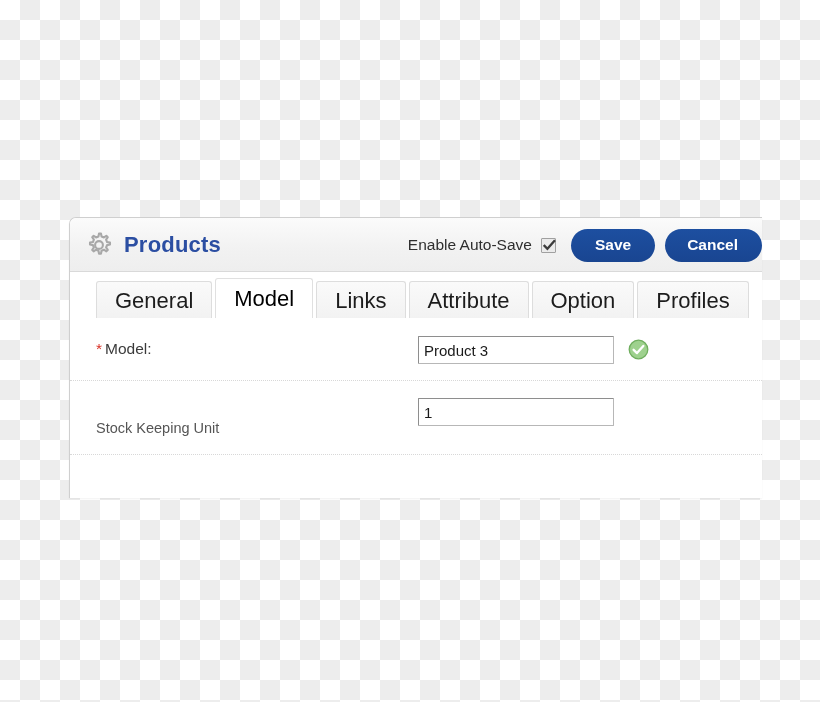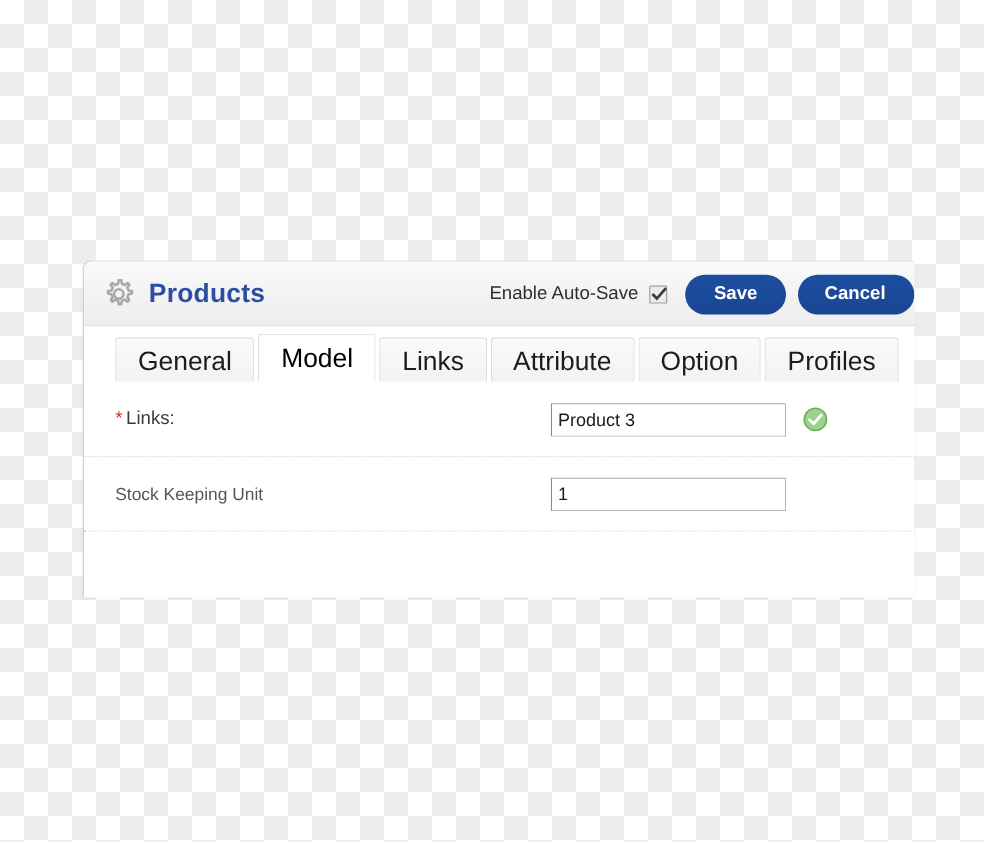--- a/index.html
+++ b/index.html
@@ -193,27 +193,26 @@
   }
   .req-star {
     color: #d93025;
     font-size: 15.5px;
     margin-right: 3px;
   }
   .label-sub {
     font-size: 14.5px;
     color: #555555;
     line-height: 20px;
-    margin-top: 2px;
+    margin-top: 17px;
     white-space: nowrap;
   }
   .field-control {
     display: flex;
     align-items: flex-start;
-    margin-left: 41px;
   }
   .text-input {
     width: 196px;
     height: 28px;
     box-sizing: border-box;
     border: 1px solid #b7b7b7;
     border-top-color: #8e8e8e;
     border-left-color: #8e8e8e;
     background: #ffffff;
     font-size: 15px;
@@ -270,21 +269,21 @@
     <div class="tab">Links</div>
     <div class="tab">Attribute</div>
     <div class="tab">Option</div>
     <div class="tab">Profiles</div>
   </div>
 
   <div class="form-body">
 
     <div class="form-row">
       <div class="field-label">
-        <div class="label-main"><span class="req-star">*</span><span>Links:</span></div>
+        <div class="label-main"><span class="req-star">*</span><span>Model:</span></div>
       </div>
       <div class="field-control">
         <input class="text-input" type="text" value="Product 3" style="">
         <span class="valid-icon">
           <svg width="21" height="21" viewBox="0 0 21 21" aria-hidden="true">
             <circle cx="10.5" cy="10.5" r="9.3" fill="#9ed18e" stroke="#6fae5e" stroke-width="1.3"></circle>
             <path d="M5.6 10.8 L9.0 14.1 L15.3 6.9" fill="none" stroke="#ffffff" stroke-width="2.3" stroke-linecap="round" stroke-linejoin="round"></path>
           </svg>
         </span>
       </div>

